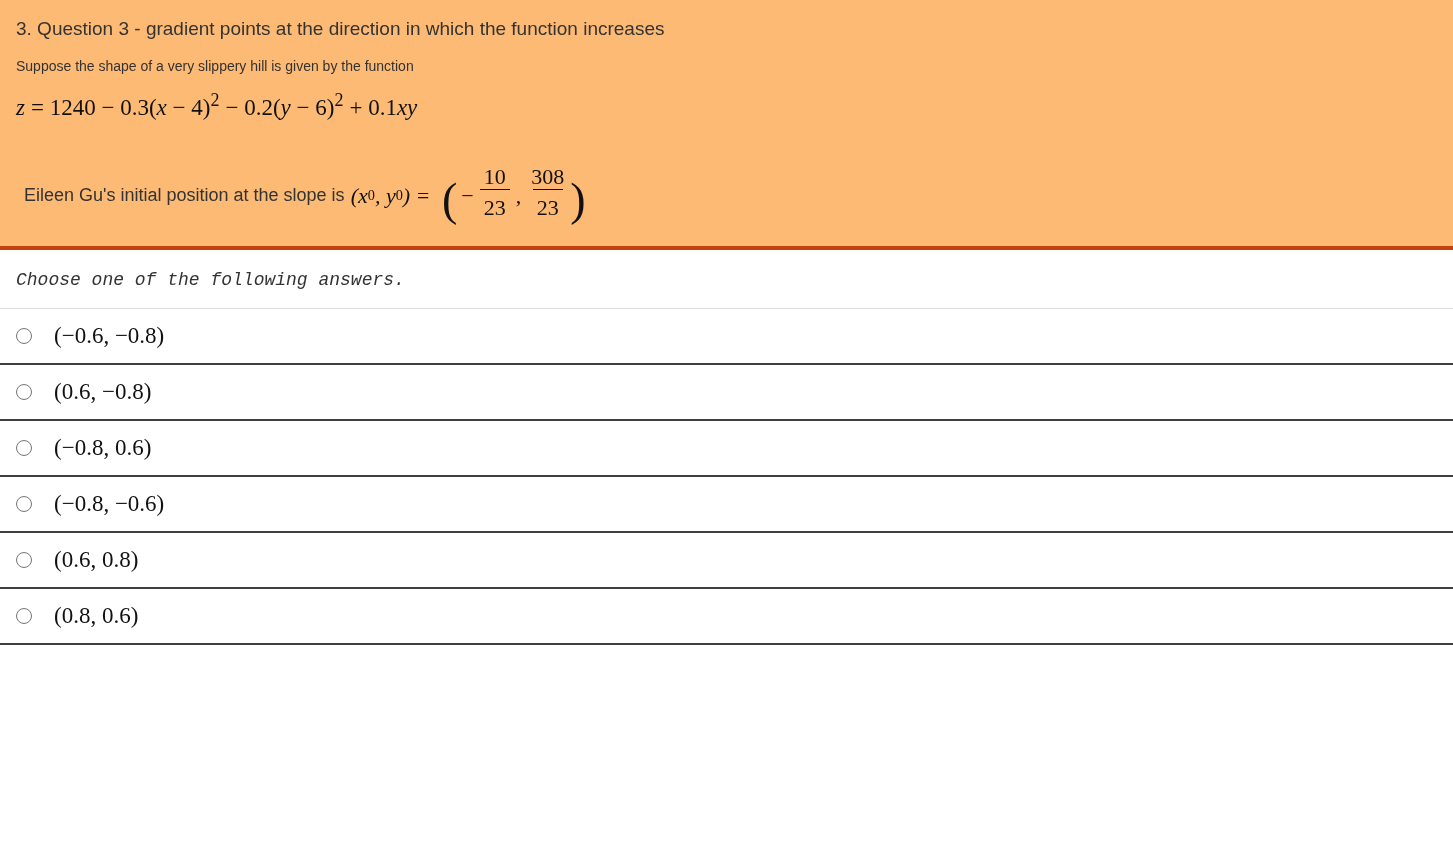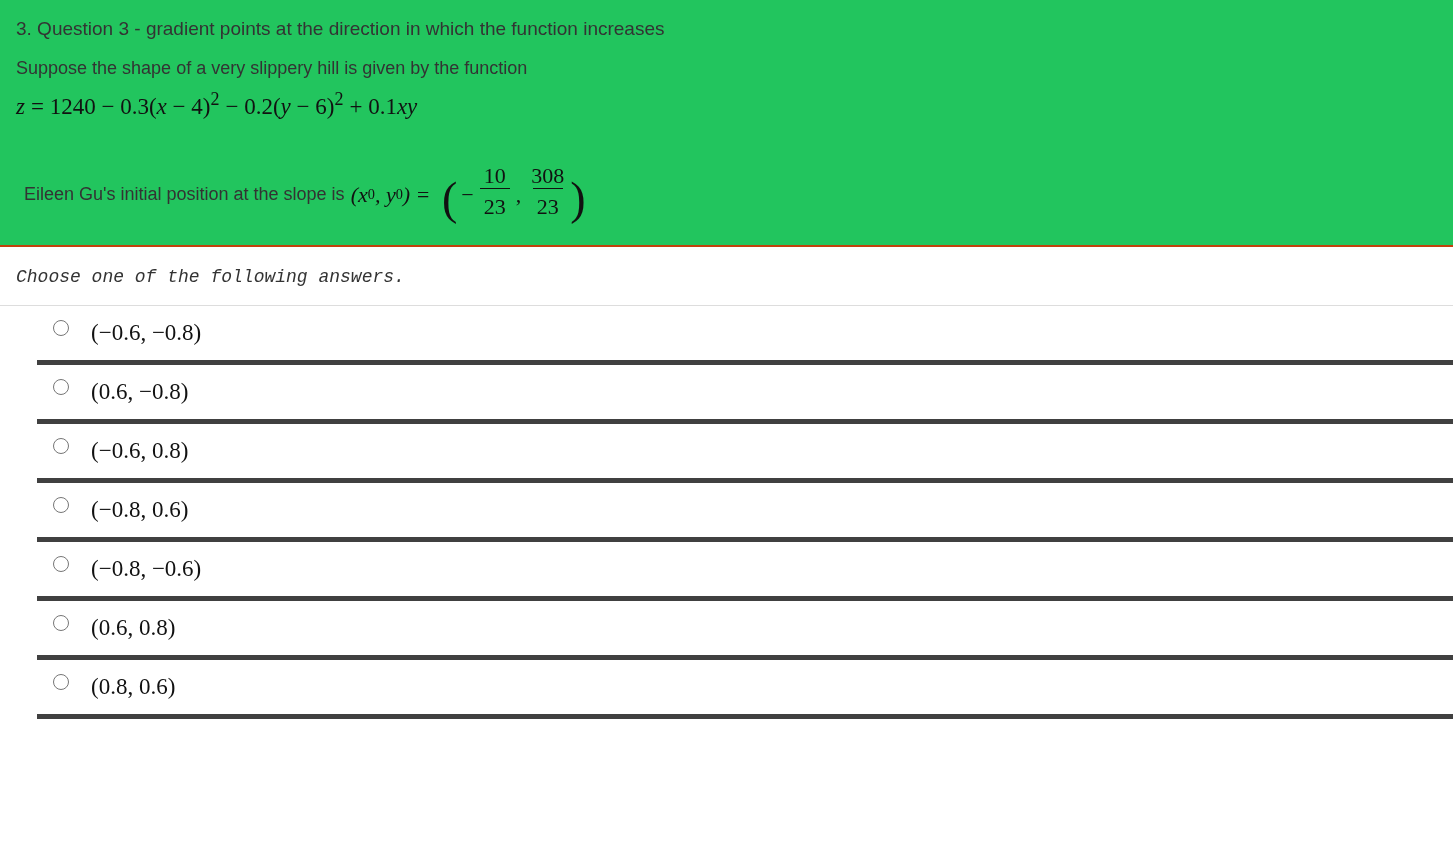--- a/index.html
+++ b/index.html
@@ -4,34 +4,34 @@
 <style>
   * { margin: 0; padding: 0; box-sizing: border-box; }
   body {
     font-family: Arial, Helvetica, sans-serif;
     font-size: 18px;
     color: #333;
     background: #fff;
     width: 1453px;
   }
   .question-header {
-    background: #22c55e;
+    background: #fdba74;
     padding: 18px 16px 20px 16px;
-    border-bottom: 2px solid #c2410c;
+    border-bottom: 4px solid #c2410c;
   }
   .question-title {
     font-size: 19px;
     color: #333;
     margin-bottom: 18px;
     font-weight: normal;
   }
   .question-text {
-    font-size: 18px;
+    font-size: 14px;
     color: #333;
-    margin-bottom: 10px;
+    margin-bottom: 16px;
   }
   .equation-block {
     font-family: "Times New Roman", Times, serif;
     font-size: 24px;
     font-style: italic;
     color: #111;
     margin: 10px 0 44px 0;
   }
   .position-line {
     font-size: 18px;
@@ -91,24 +91,24 @@
     font-size: 18px;
     color: #333;
     padding-bottom: 8px;
     font-family: Liberation Mono, monospace;
   }
   .options {
     border-top: 1px solid #ddd;
   }
   .option-row {
     display: flex;
+    align-items: center;
     padding: 14px 16px;
-    border-bottom: 5px solid #404040;
+    border-bottom: 2px solid #404040;
     cursor: pointer;
-    margin-left: 37px;
   }
   .option-row input[type="radio"] {
     width: 16px;
     height: 16px;
     margin-right: 22px;
     cursor: pointer;
   }
   .option-label {
     font-family: "Times New Roman", Times, serif;
     font-size: 23px;
@@ -160,24 +160,20 @@
   <label class="option-row">
     <input type="radio" name="q3" style="">
     <span class="option-label">(−0.6, −0.8)</span>
   </label>
   <label class="option-row">
     <input type="radio" name="q3" style="">
     <span class="option-label">(0.6, −0.8)</span>
   </label>
   <label class="option-row">
     <input type="radio" name="q3" style="">
-    <span class="option-label">(−0.6, 0.8)</span>
-  </label>
-  <label class="option-row">
-    <input type="radio" name="q3" style="">
     <span class="option-label">(−0.8, 0.6)</span>
   </label>
   <label class="option-row">
     <input type="radio" name="q3" style="">
     <span class="option-label">(−0.8, −0.6)</span>
   </label>
   <label class="option-row">
     <input type="radio" name="q3" style="">
     <span class="option-label">(0.6, 0.8)</span>
   </label>

